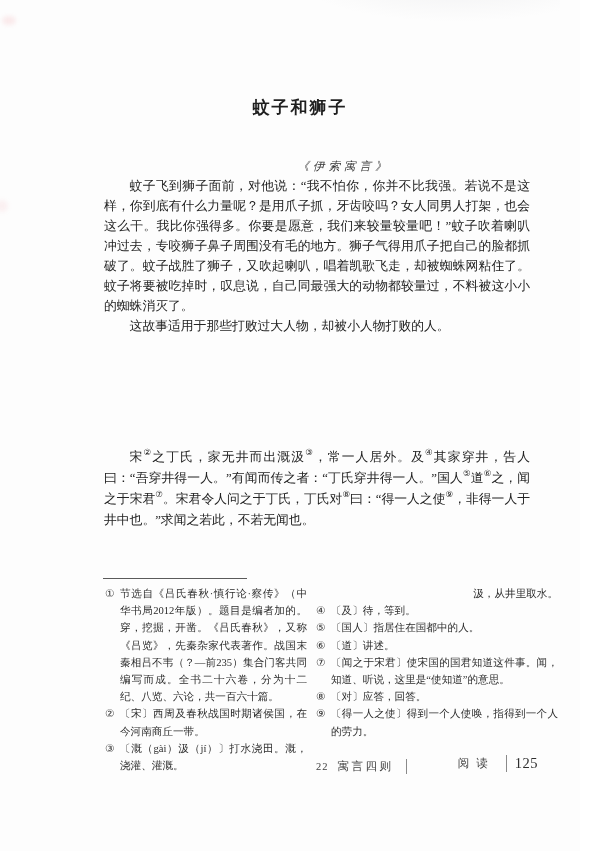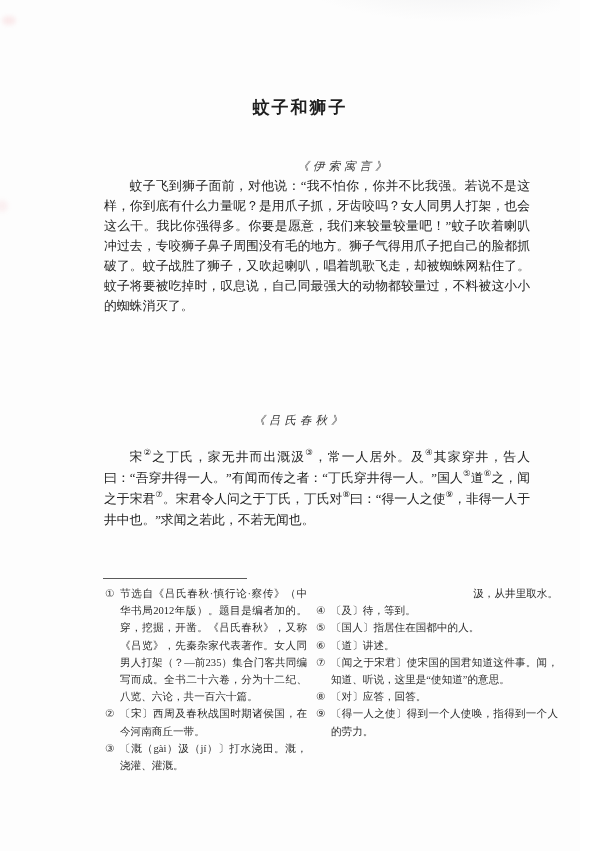--- a/index.html
+++ b/index.html
@@ -106,34 +106,34 @@
   <div class="scan-smudge smudge-tl"></div>
   <div class="scan-smudge smudge-l"></div>
 
   <h1 class="title title-1">
     <span>蚊子和狮子</span>
   </h1>
   <div class="source source-1">《伊索寓言》</div>
 
   <div class="body-block body-1">
     <p>蚊子飞到狮子面前，对他说：“我不怕你，你并不比我强。若说不是这样，你到底有什么力量呢？是用爪子抓，牙齿咬吗？女人同男人打架，也会这么干。我比你强得多。你要是愿意，我们来较量较量吧！”蚊子吹着喇叭冲过去，专咬狮子鼻子周围没有毛的地方。狮子气得用爪子把自己的脸都抓破了。蚊子战胜了狮子，又吹起喇叭，唱着凯歌飞走，却被蜘蛛网粘住了。蚊子将要被吃掉时，叹息说，自己同最强大的动物都较量过，不料被这小小的蜘蛛消灭了。</p>
+    <p>这故事适用于那些打败过大人物，却被小人物打败的人。</p>
   </div>
 
-  <div class="source source-2">《吕氏春秋》</div>
 
   <div class="body-block body-2">
     <p id="lesson2-text"><span>宋</span><sup class="sup-note">②</sup><span>之丁氏，家无井而出溉汲</span><sup class="sup-note">③</sup><span>，常一人居外。及</span><sup class="sup-note">④</sup><span>其家穿井，告人曰：“吾穿井得一人。”有闻而传之者：“丁氏穿井得一人。”国人</span><sup class="sup-note">⑤</sup><span>道</span><sup class="sup-note">⑥</sup><span>之，闻之于宋君</span><sup class="sup-note">⑦</sup><span>。宋君令人问之于丁氏，丁氏对</span><sup class="sup-note">⑧</sup><span>曰：“得一人之使</span><sup class="sup-note">⑨</sup><span>，非得一人于井中也。”求闻之若此，不若无闻也。</span></p>
   </div>
 
   <div class="fn-rule"></div>
 
   <ul class="fn-col fn-col-left" id="fn-left">
       <li class="fn-item">
         <span class="fn-num">①</span>
-        <span class="fn-text">节选自《吕氏春秋·慎行论·察传》（中华书局2012年版）。题目是编者加的。穿，挖掘，开凿。《吕氏春秋》，又称《吕览》，先秦杂家代表著作。女人同男人打架（？—前235）集合门客共同编写而成。全书二十六卷，分为十二纪、八览、六论，共一百六十篇。</span>
+        <span class="fn-text">节选自《吕氏春秋·慎行论·察传》（中华书局2012年版）。题目是编者加的。穿，挖掘，开凿。《吕氏春秋》，又称《吕览》，先秦杂家代表著作。战国末秦相吕不韦（？—前235）集合门客共同编写而成。全书二十六卷，分为十二纪、八览、六论，共一百六十篇。</span>
       </li>
       <li class="fn-item">
         <span class="fn-num">②</span>
         <span class="fn-text">〔宋〕西周及春秋战国时期诸侯国，在今河南商丘一带。</span>
       </li>
       <li class="fn-item">
         <span class="fn-num">③</span>
         <span class="fn-text">〔溉（gài）汲（jí）〕打水浇田。溉，浇灌、灌溉。</span>
       </li>
     </ul>
@@ -160,14 +160,26 @@
       <li class="fn-item">
         <span class="fn-num">⑧</span>
         <span class="fn-text">〔对〕应答，回答。</span>
       </li>
       <li class="fn-item">
         <span class="fn-num">⑨</span>
         <span class="fn-text">〔得一人之使〕得到一个人使唤，指得到一个人的劳力。</span>
       </li>
     </ul>
 
+  <div class="footer">
+    <div class="footer-lesson">
+      <span class="lesson-no">22</span>
+      <span class="lesson-title">寓言四则</span>
+      <span class="footer-divider"></span>
+    </div>
+    <div class="footer-read">
+      <span class="section-label">阅读</span>
+      <span class="footer-divider"></span>
+      <span class="page-no">125</span>
+    </div>
+  </div>
 
 </div>
 
 </body></html>

